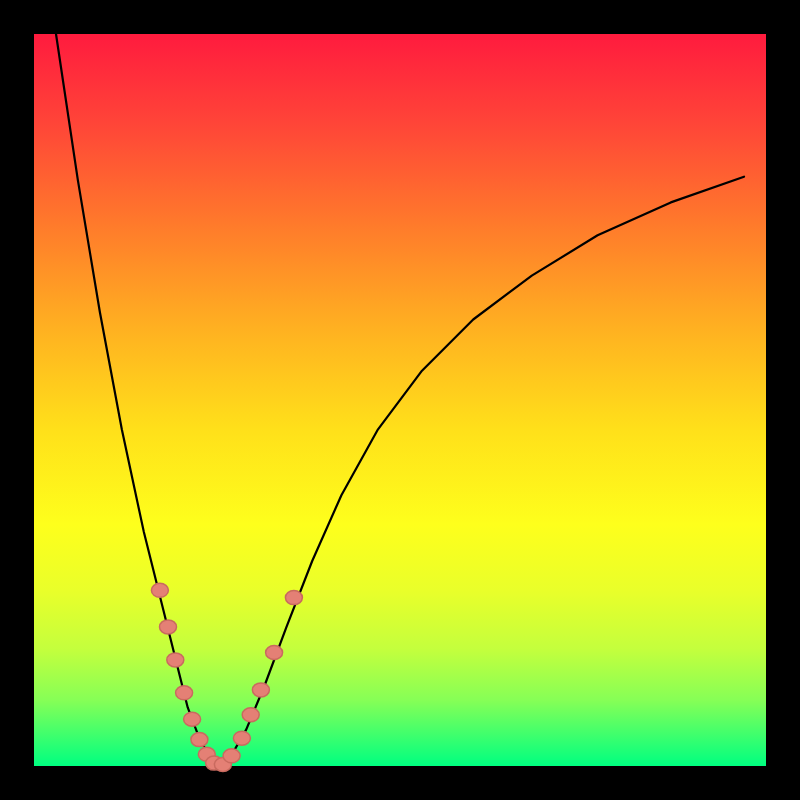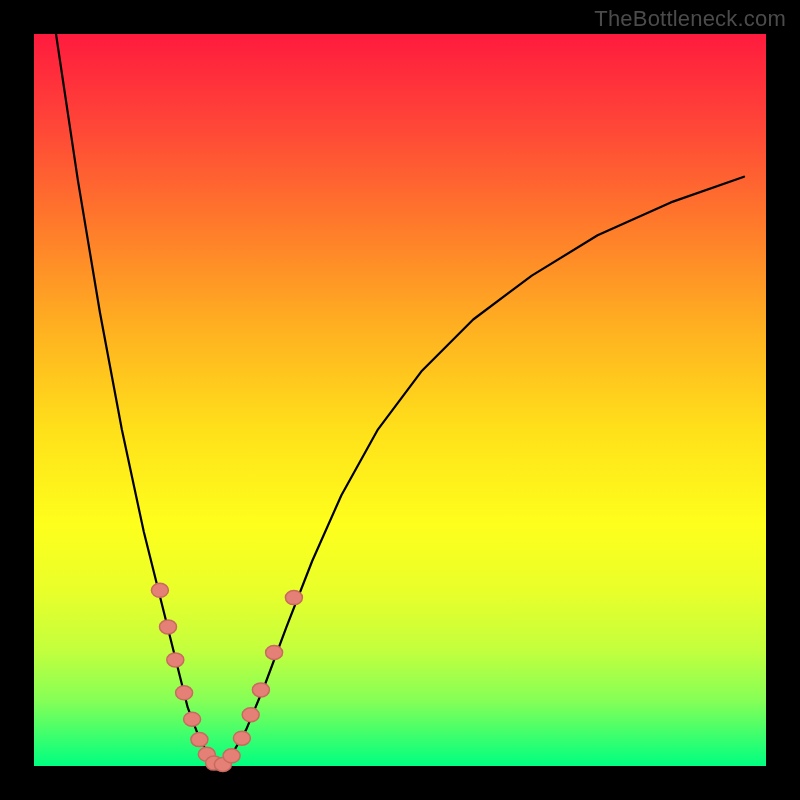--- a/index.html
+++ b/index.html
@@ -66,21 +66,20 @@
     fill: #e48075;
     stroke: #c96a5f;
     stroke-width: 1.5;
   }
 </style>
 </head>
 <body>
 
 <div class="frame">
 
-  <div class="watermark">TheBottleneck.com</div>
 
   <div class="plot">
     <svg class="curve" viewBox="0 0 732 732" preserveAspectRatio="none">
       <path id="left-path" class="line" d="M22.0 0.0 L43.9 146.4 L65.9 278.2 L87.8 395.3 L109.8 497.8 L128.1 571.0 L142.7 629.5 L153.7 673.4 L164.7 702.7 L175.7 723.2 L183.0 732.0"></path>
       <path id="right-path" class="line" d="M183.0 732.0 L197.6 721.0 L212.3 695.4 L230.6 651.5 L252.5 592.9 L278.2 527.0 L307.4 461.2 L344.0 395.3 L388.0 336.7 L439.2 285.5 L497.8 241.6 L563.6 201.3 L636.8 168.4 L710.0 142.7"></path>
       <g id="dots">
           <ellipse class="dot" cx="125.9" cy="556.3" rx="8.5" ry="7"></ellipse>
           <ellipse class="dot" cx="134.0" cy="592.9" rx="8.5" ry="7"></ellipse>
           <ellipse class="dot" cx="141.3" cy="625.9" rx="8.5" ry="7"></ellipse>
           <ellipse class="dot" cx="150.1" cy="658.8" rx="8.5" ry="7"></ellipse>

